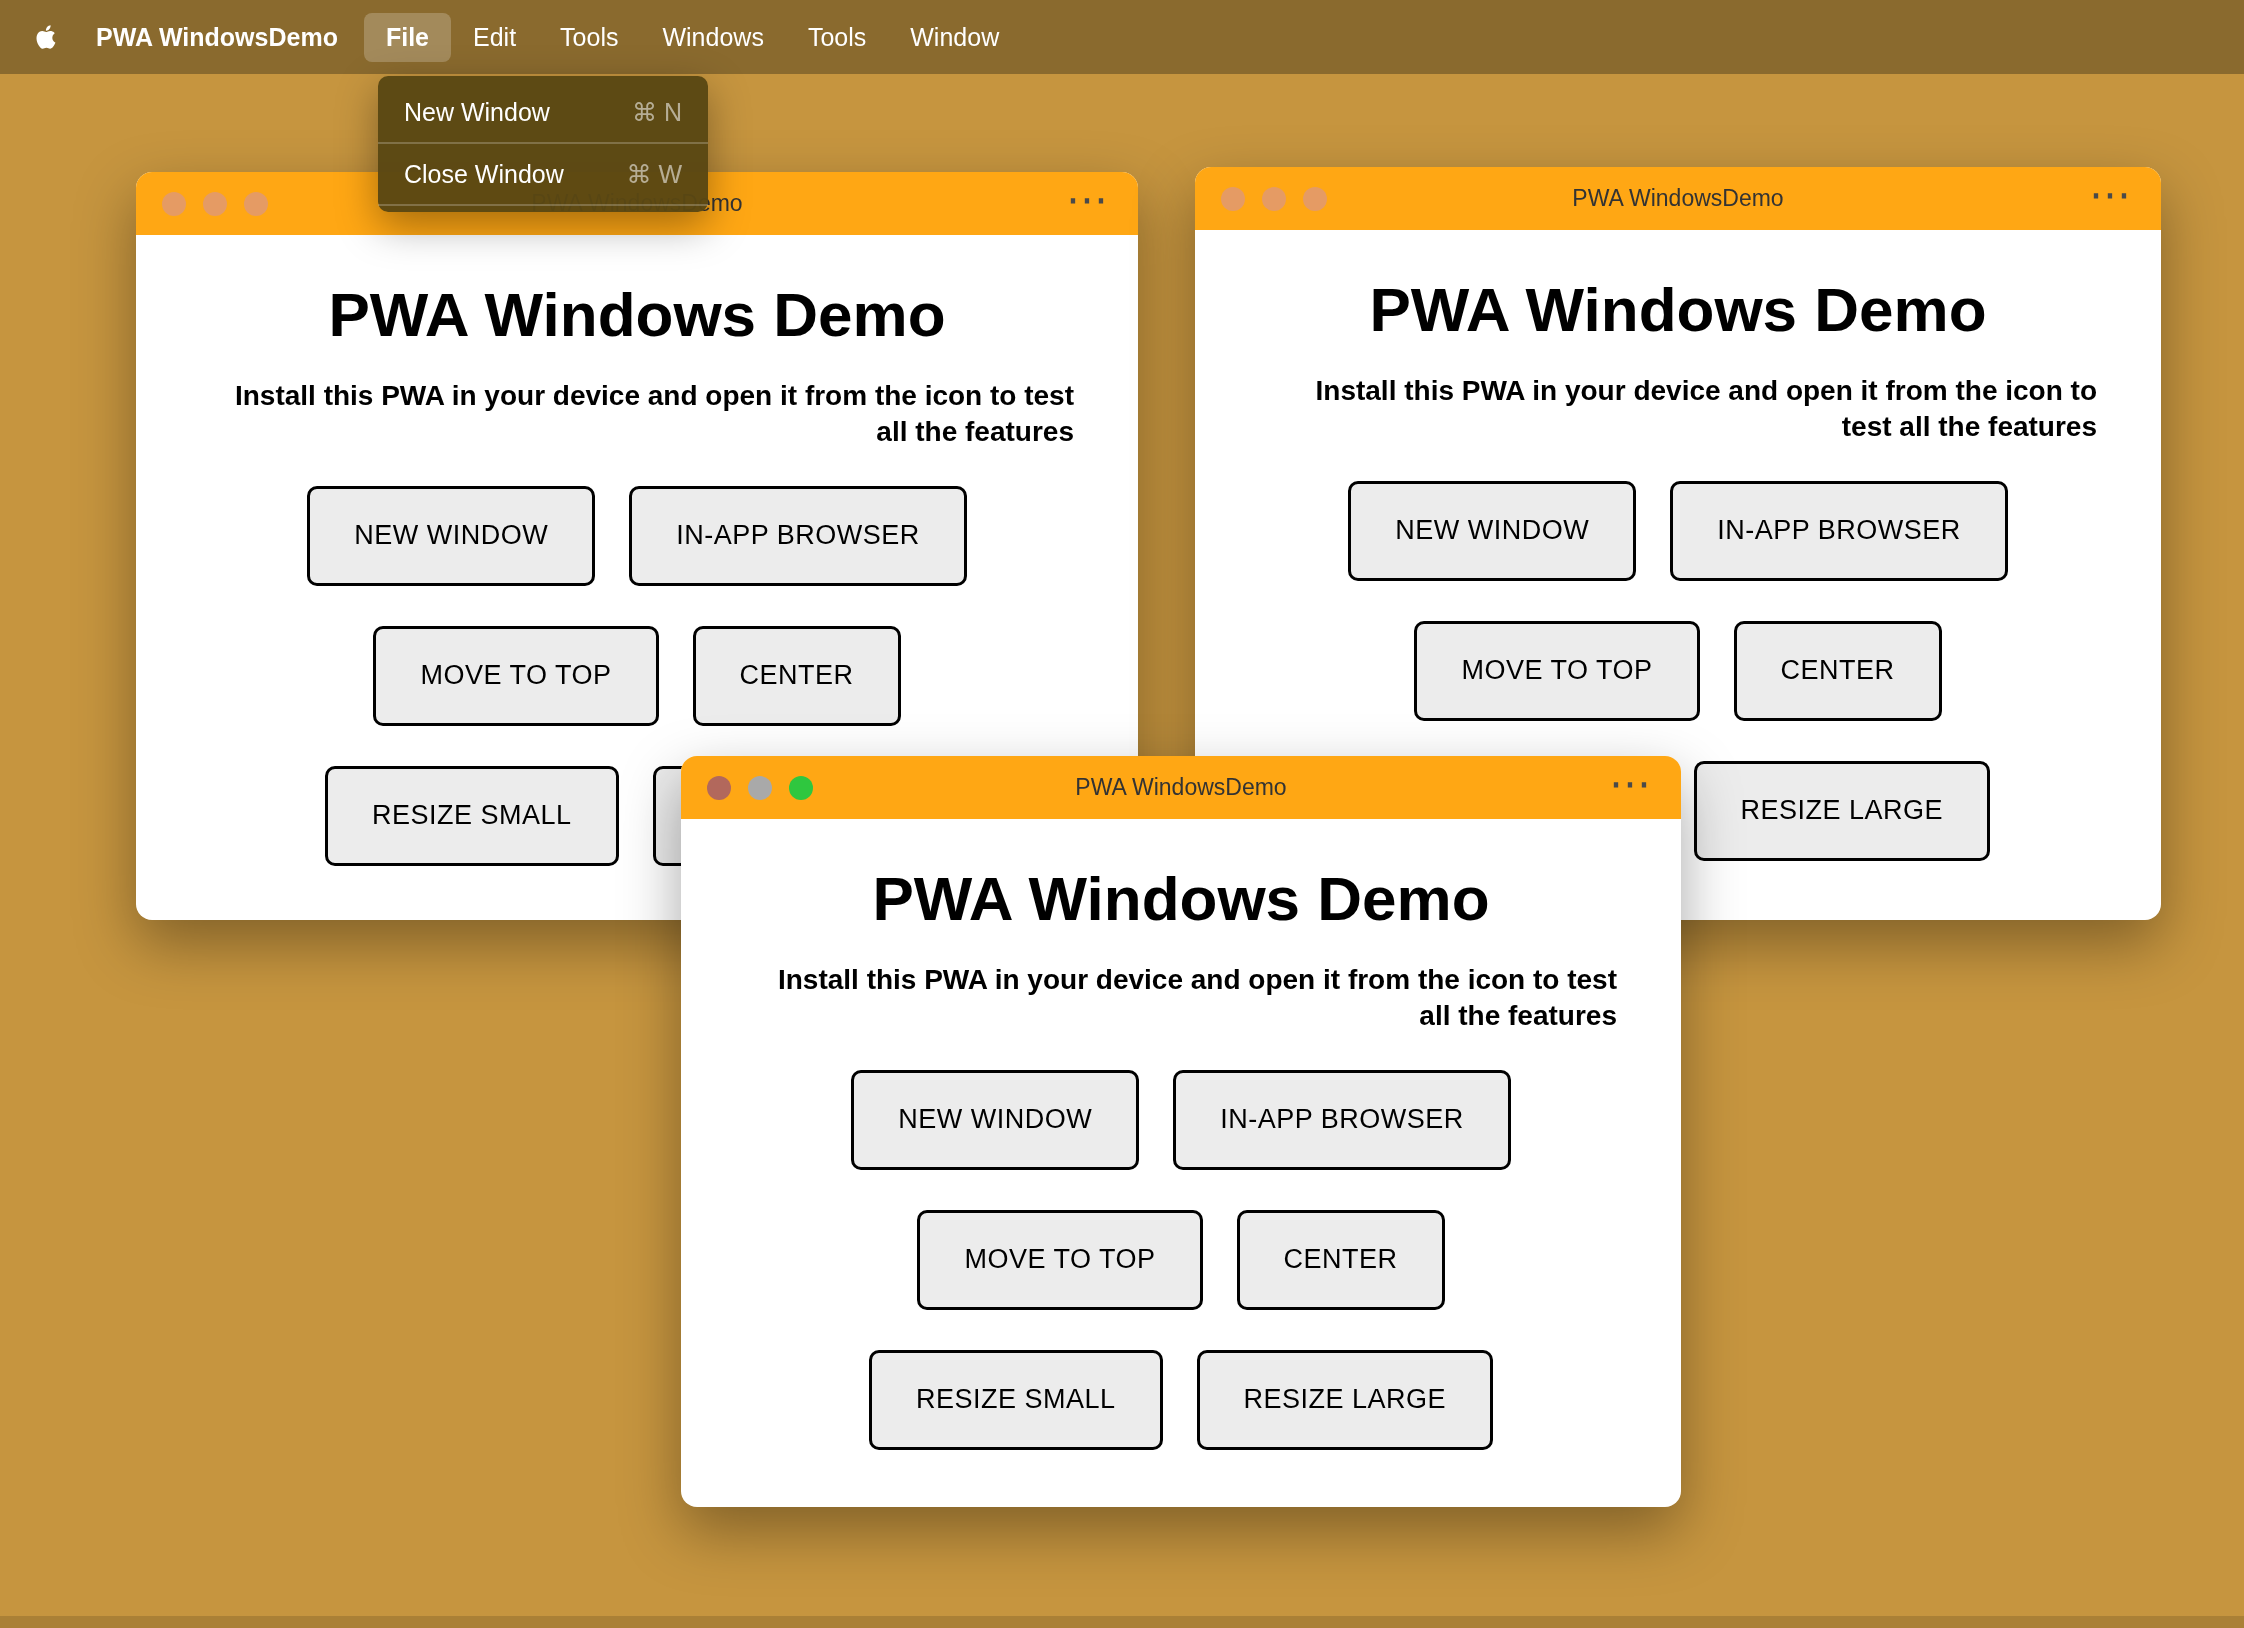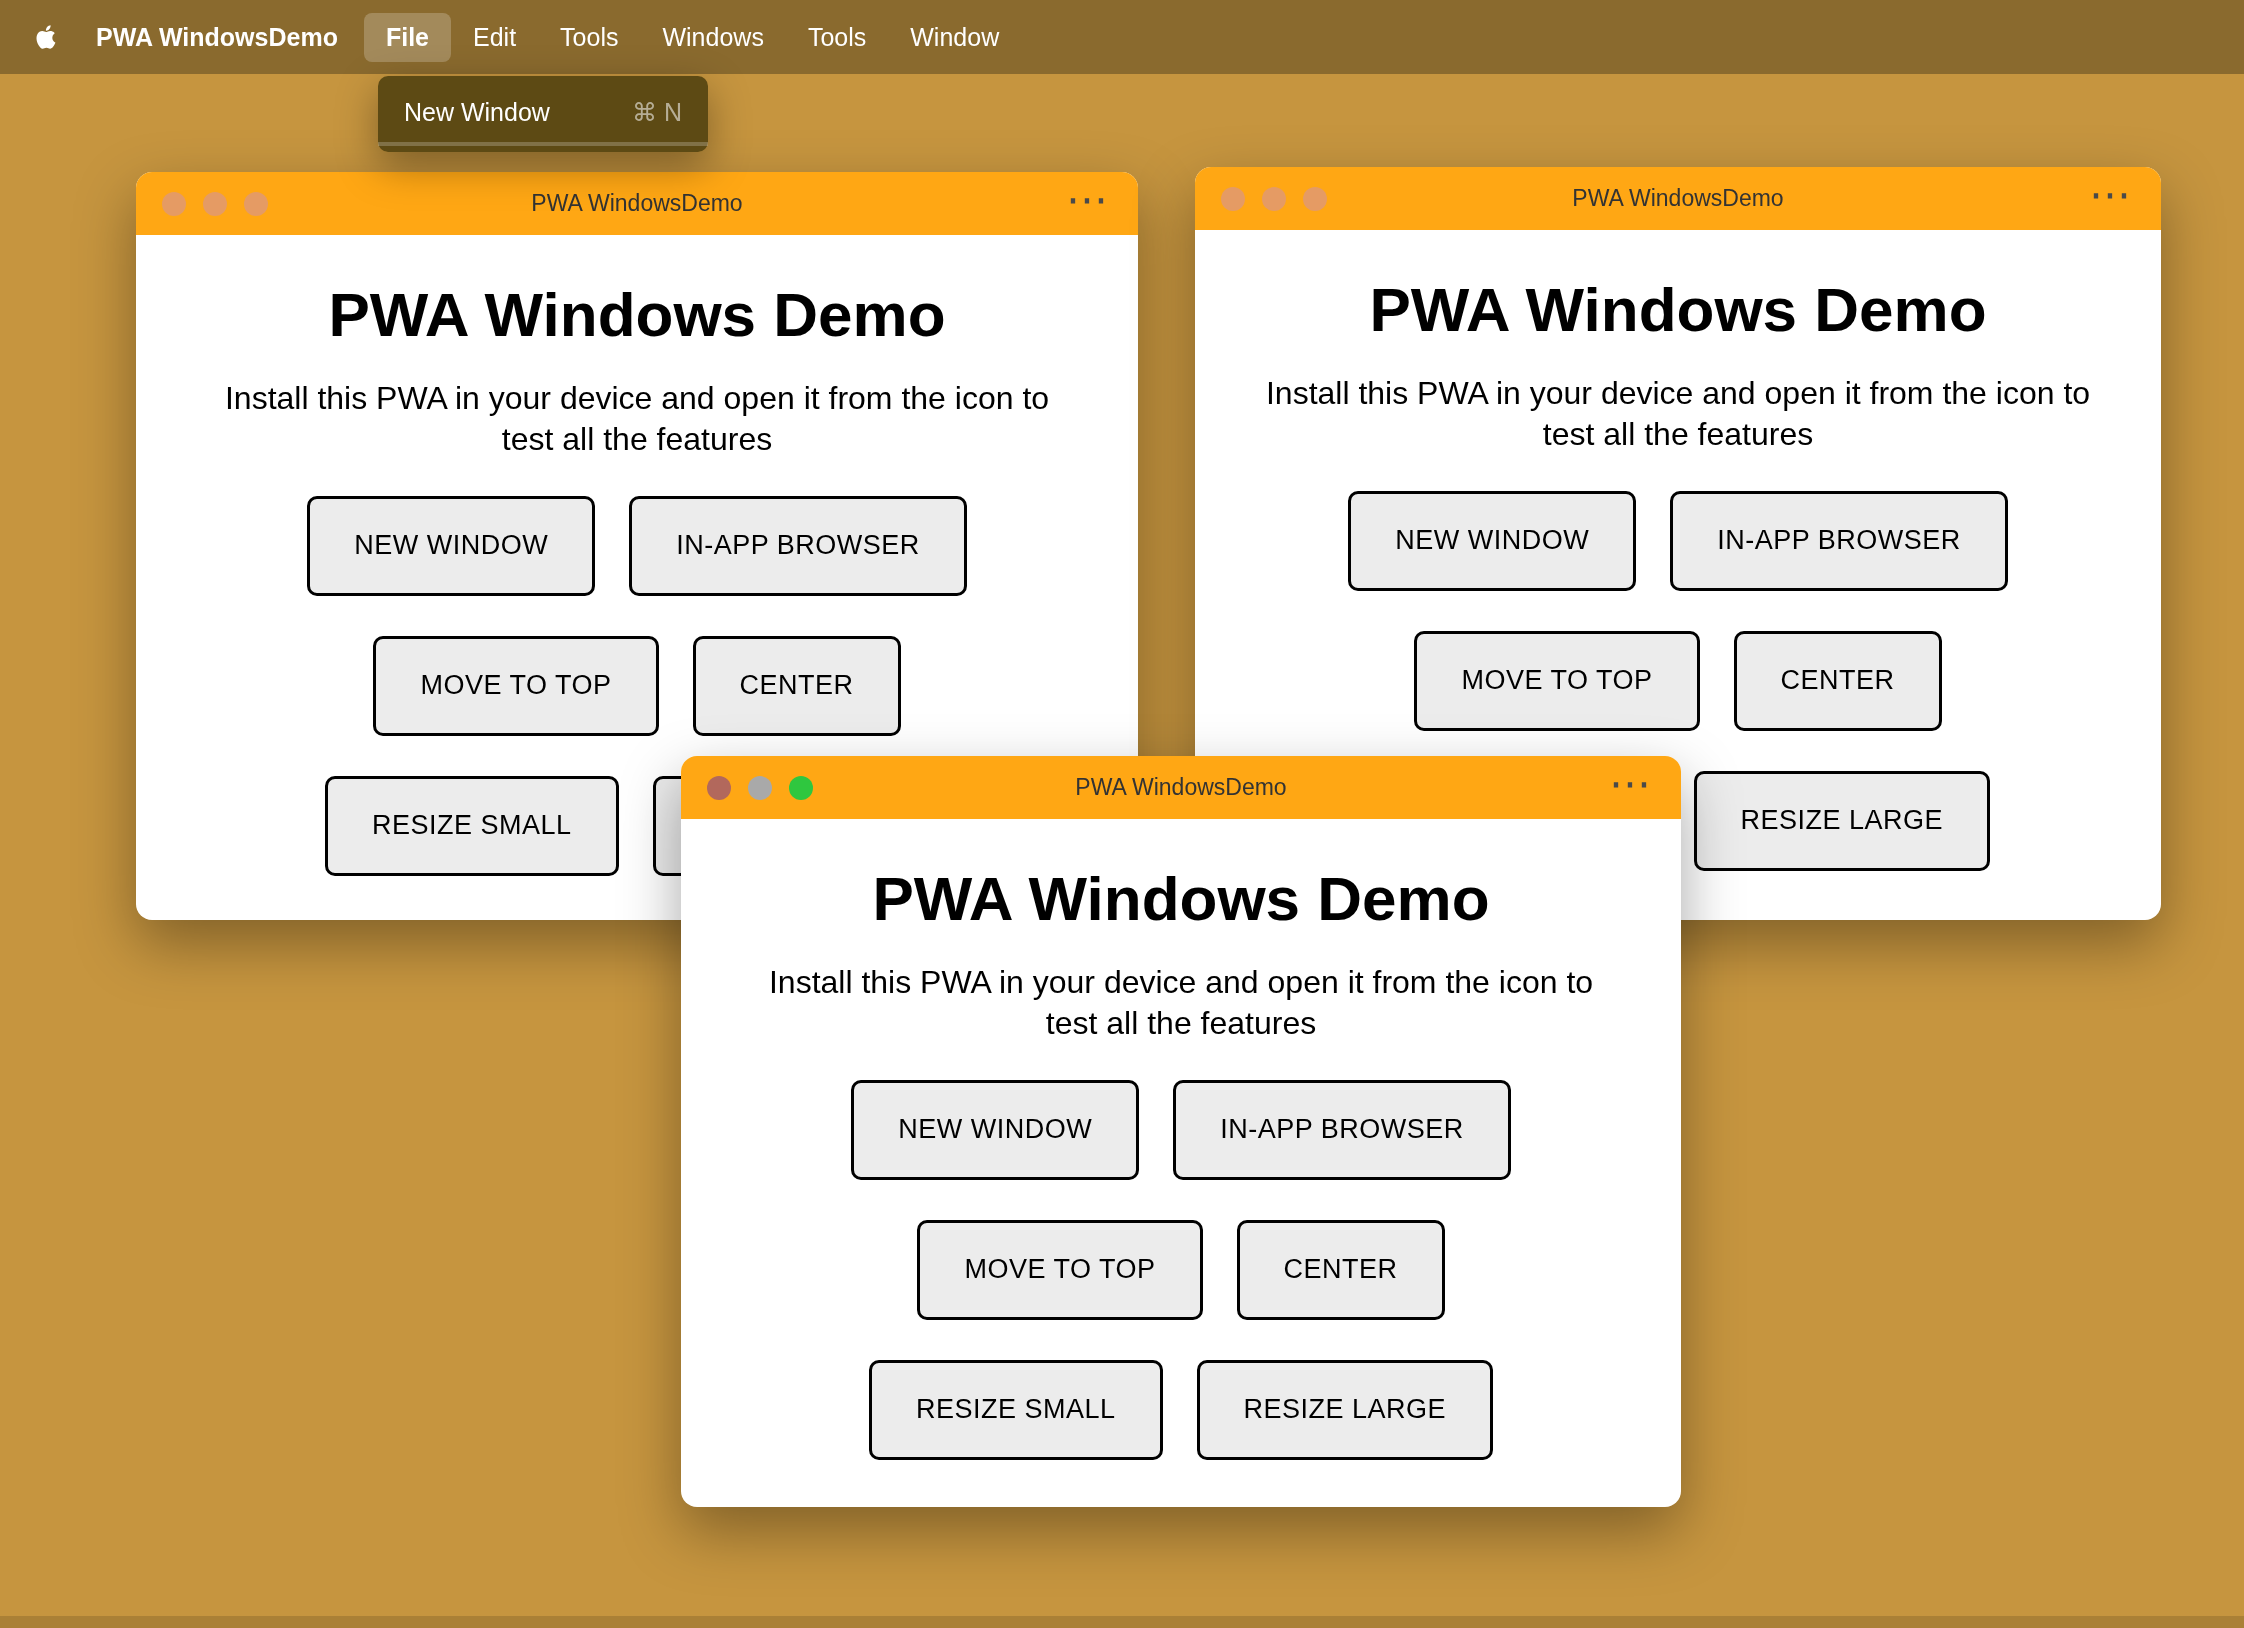--- a/index.html
+++ b/index.html
@@ -54,21 +54,21 @@
   .dot { width:24px; height:24px; border-radius:50%; }
   .wtitle { position:absolute; left:0; right:0; text-align:center; font-size:23px; color:#333; }
   .wmenu {
     position:absolute; right:28px; top:0; height:63px;
     font-size:42px; color:#4a4a4a; line-height:56px; z-index:2;
     letter-spacing:2px;
   }
 
   .content { text-align:center; }
   .content h1 { font-size:62px; font-weight:bold; margin:44px 0 28px; color:#000; }
-  .content p { font-size:32px; line-height:1.28; text-align:center; margin:0 64px 36px; color:#000; }
+  .content p { font-size:28px; line-height:1.28; text-align:right; margin:0 64px 36px; color:#000;font-weight:bold; }
   .row { display:flex; justify-content:center; gap:34px; margin-bottom:40px; }
   .btn {
     height:100px; padding:0 44px; font-size:27px; letter-spacing:0.5px;
     background:#ececec; border:3px solid #000; border-radius:10px;
     color:#000; font-family:inherit; cursor:pointer;
   }
 
   .bottom-edge { position:absolute; bottom:0; left:0; width:100%; height:12px; background:rgba(0,0,0,0.14); }
 </style>
 </head>
@@ -172,16 +172,20 @@
   <span class="mitem">Tools</span>
   <span class="mitem">Window</span>
 </div>
 
 <div class="dropdown">
   <div class="ditem">
     <span>New Window</span>
     <span class="dshort">⌘ N</span>
   </div>
   <div class="dsep"></div>
+  <div class="ditem">
+    <span>Close Window</span>
+    <span class="dshort">⌘ W</span>
+  </div>
   <div class="dsep"></div>
 </div>
 
 <div class="bottom-edge"></div>
 
 </body></html>

